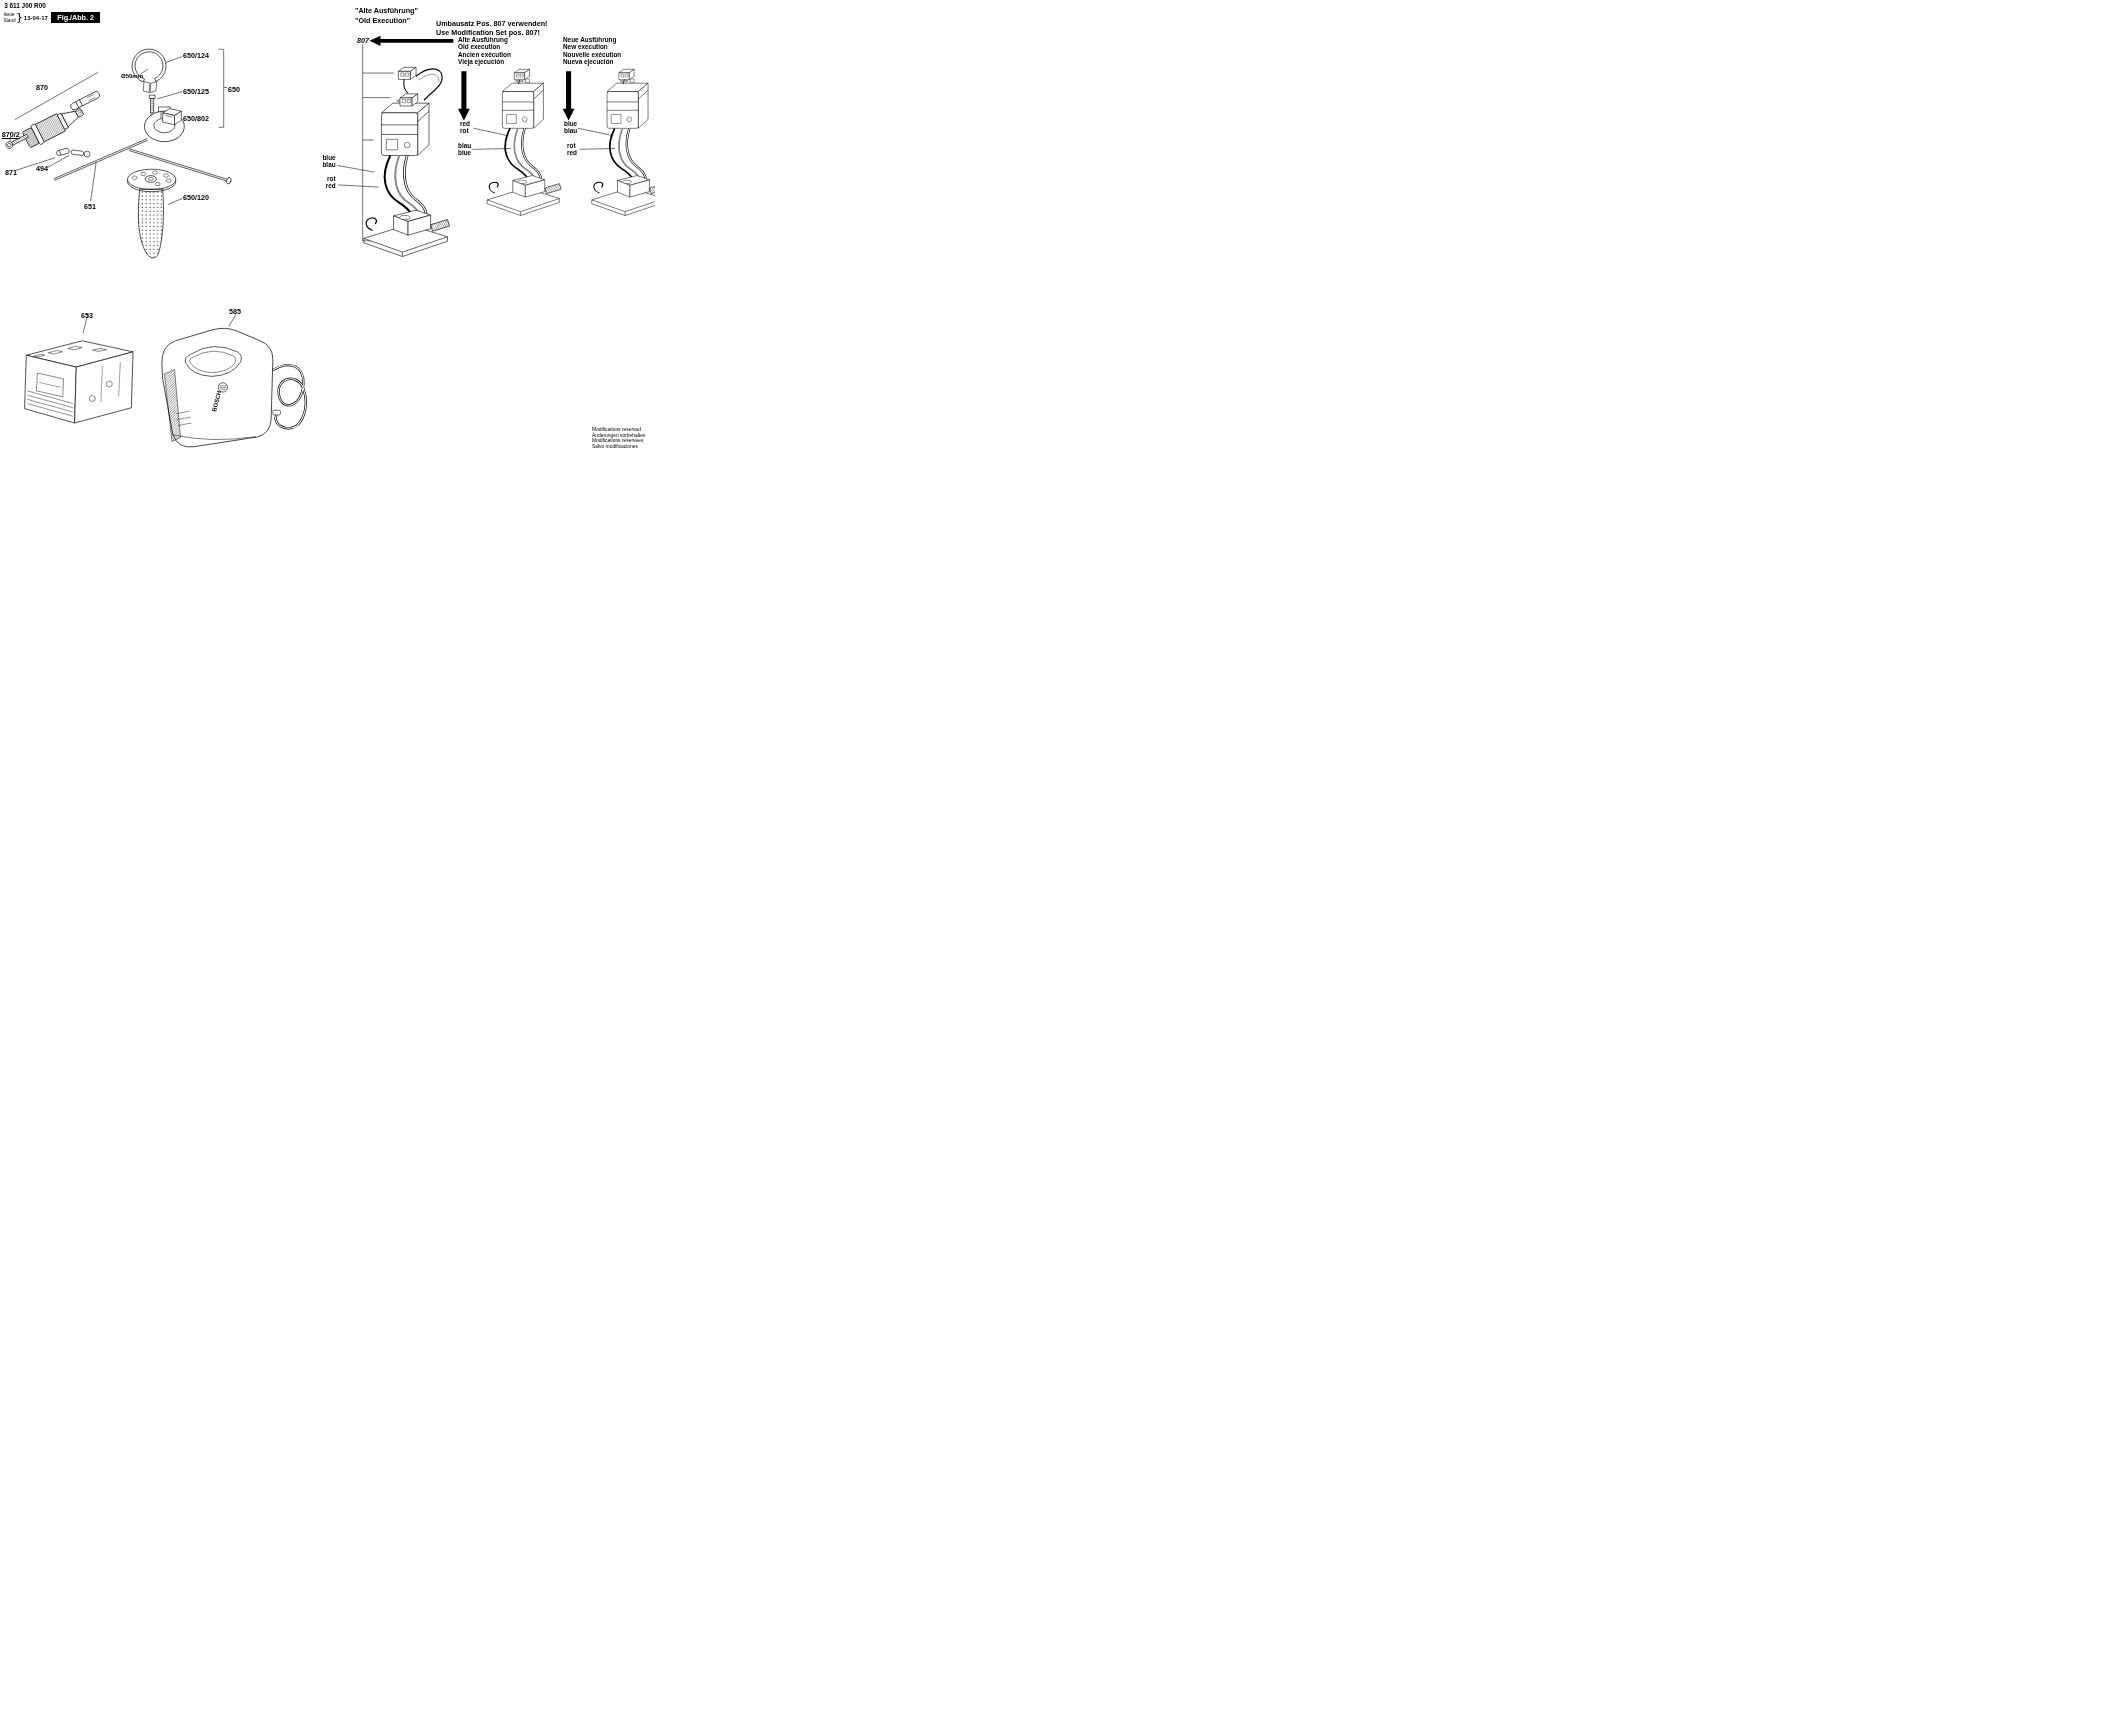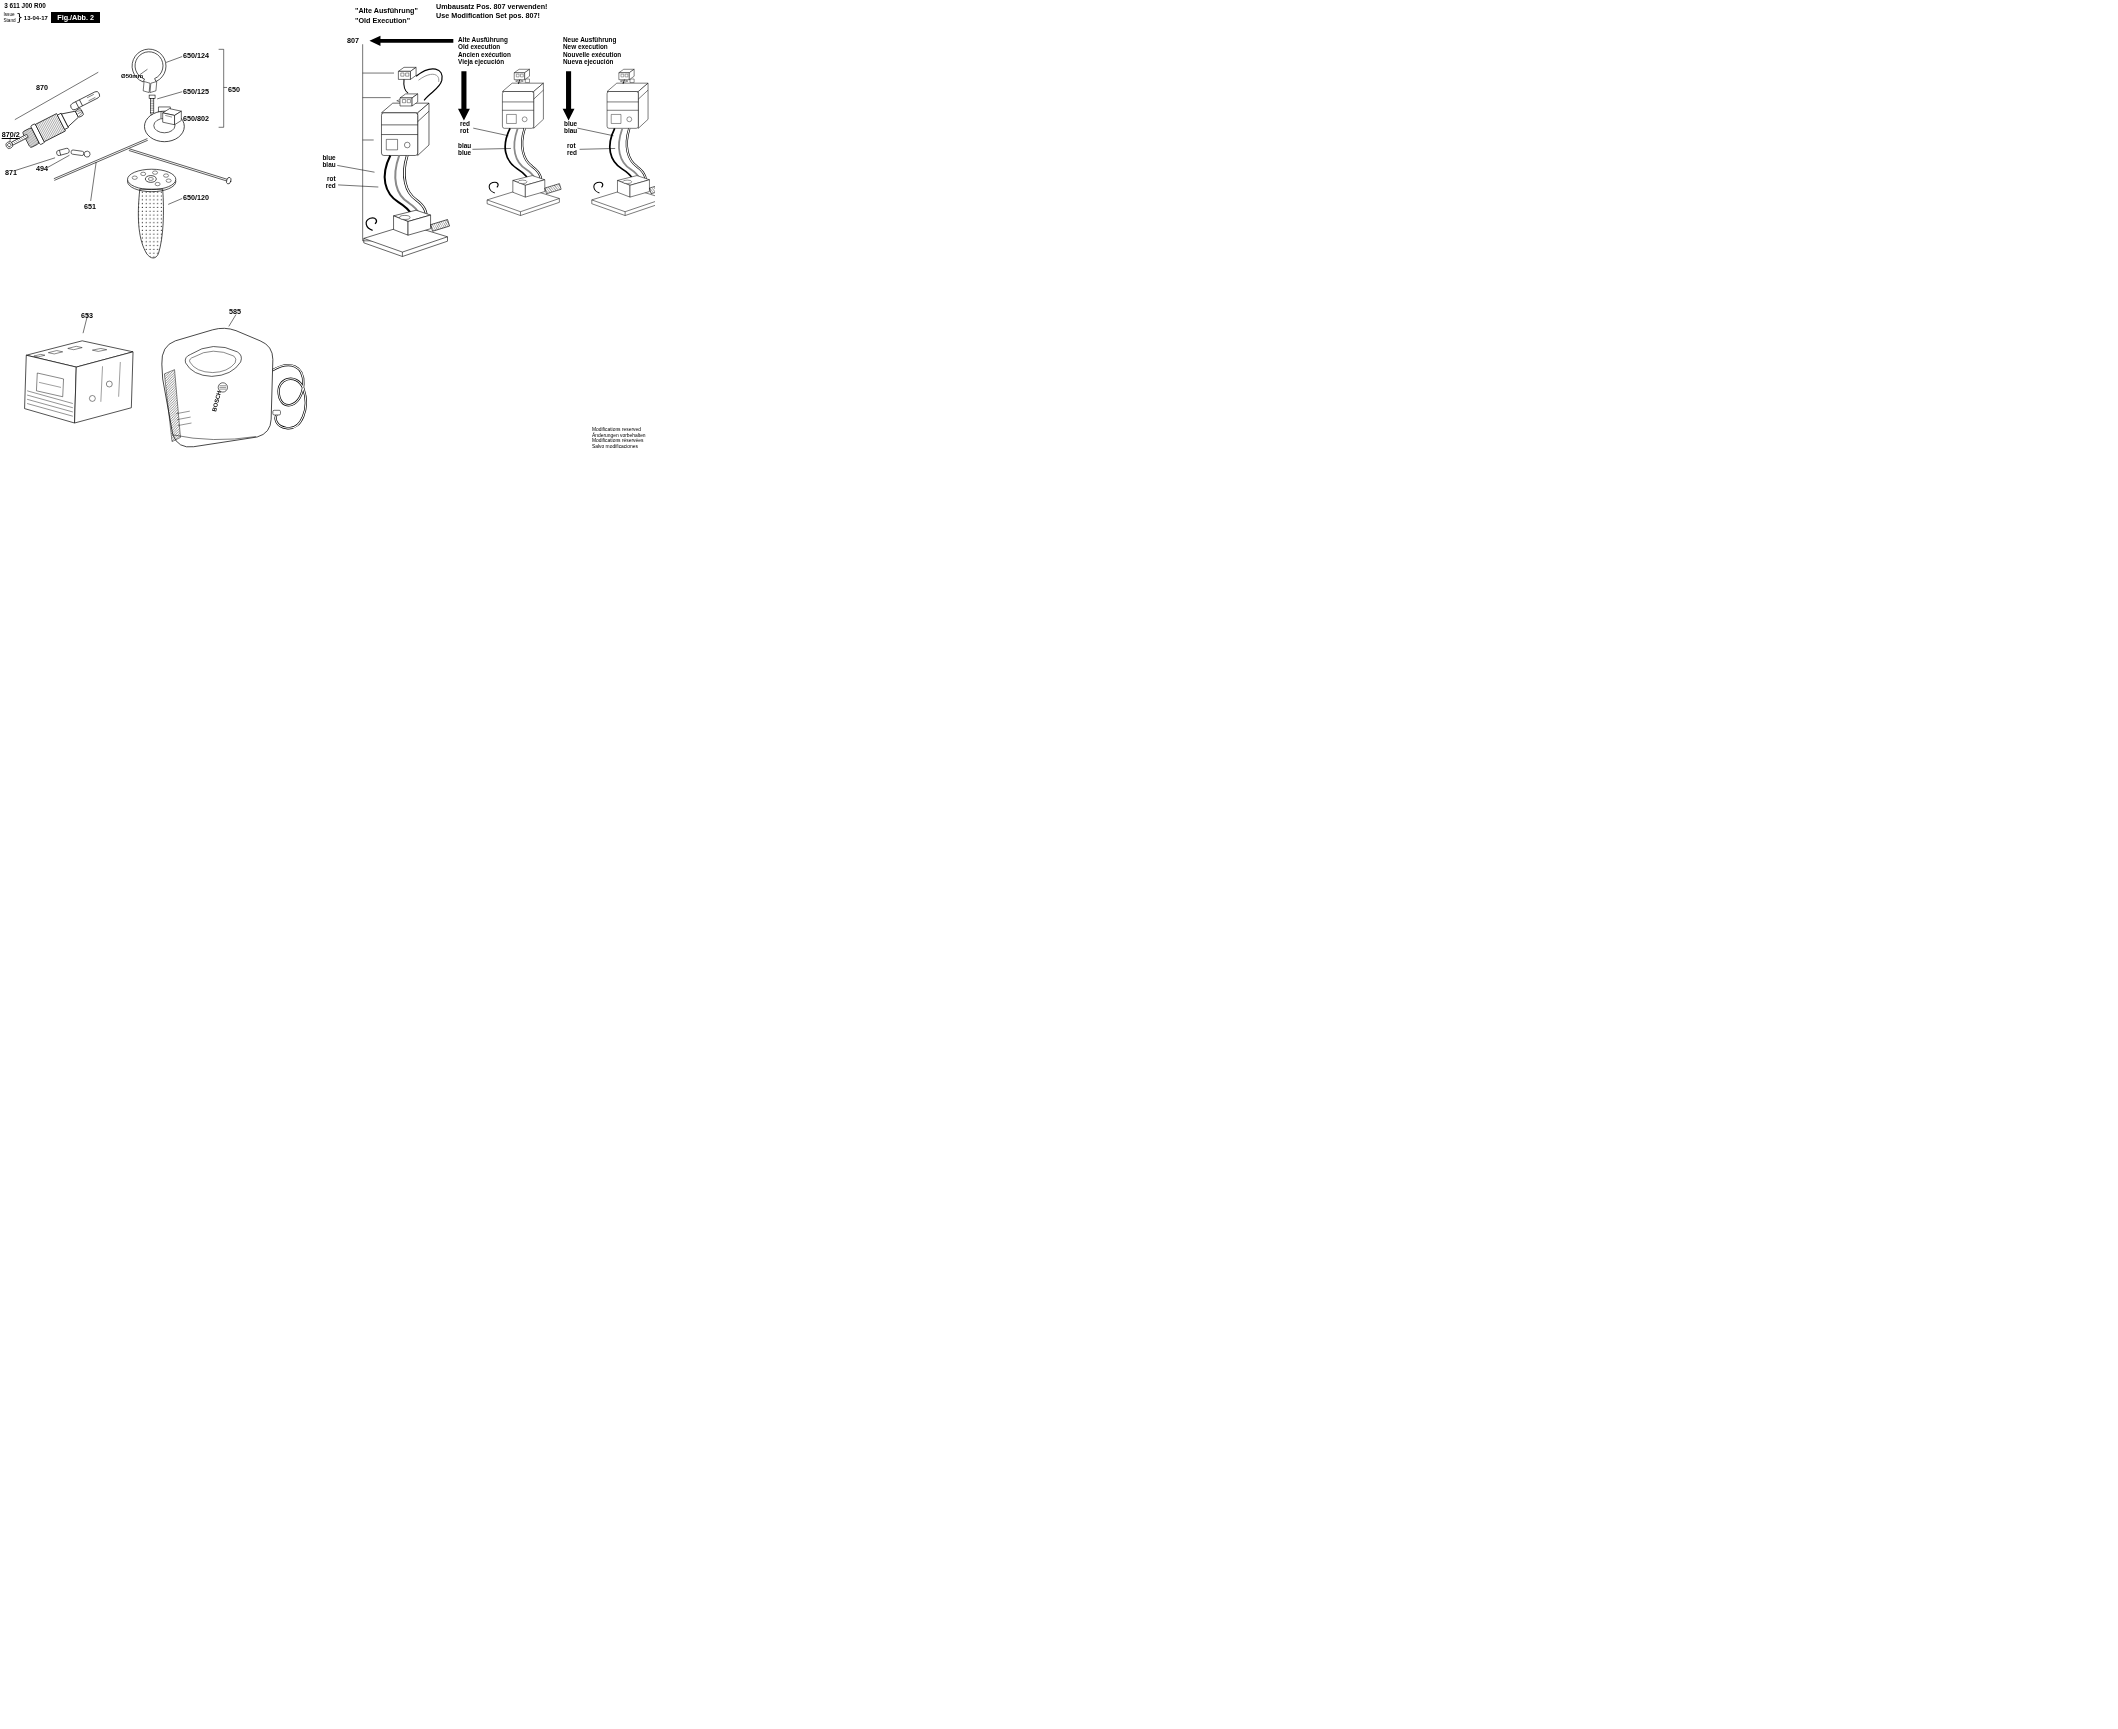--- a/index.html
+++ b/index.html
@@ -259,26 +259,26 @@
     </div>
     <span class="issue-brace">}</span>
     <span class="issue-date">13-04-17</span>
     <span class="fig-badge">Fig./Abb. 2</span>
   </div>
 
   <div class="notice-col" style="left:355px;top:6.4px;">
     <div>"Alte Ausführung"</div>
     <div>"Old Execution"</div>
   </div>
-  <div class="notice-col" style="left:436px;top:2px;">
+  <div class="notice-col" style="left:436px;top:19px;">
     <div>Umbausatz Pos. 807 verwenden!</div>
     <div>Use Modification Set pos. 807!</div>
   </div>
 
-  <div class="lbl" style="left:347px;top:36px;">807</div>
+  <div class="lbl" style="left:357px;top:36px;font-style:italic;">807</div>
   <div class="lbl" style="left:36px;top:83px;">870</div>
   <div class="lbl" style="left:1.7px;top:130px;text-decoration:underline;">870/2</div>
   <div class="lbl" style="left:5.1px;top:168px;">871</div>
   <div class="lbl" style="left:36px;top:164px;">494</div>
   <div class="lbl" style="left:84px;top:202px;">651</div>
   <div class="lbl-med" style="left:121px;top:73px;">Ø50mm</div>
   <div class="lbl" style="left:183px;top:51px;">650/124</div>
   <div class="lbl" style="left:183px;top:87px;">650/125</div>
   <div class="lbl" style="left:228px;top:85px;">650</div>
   <div class="lbl" style="left:183px;top:114px;">650/802</div>

